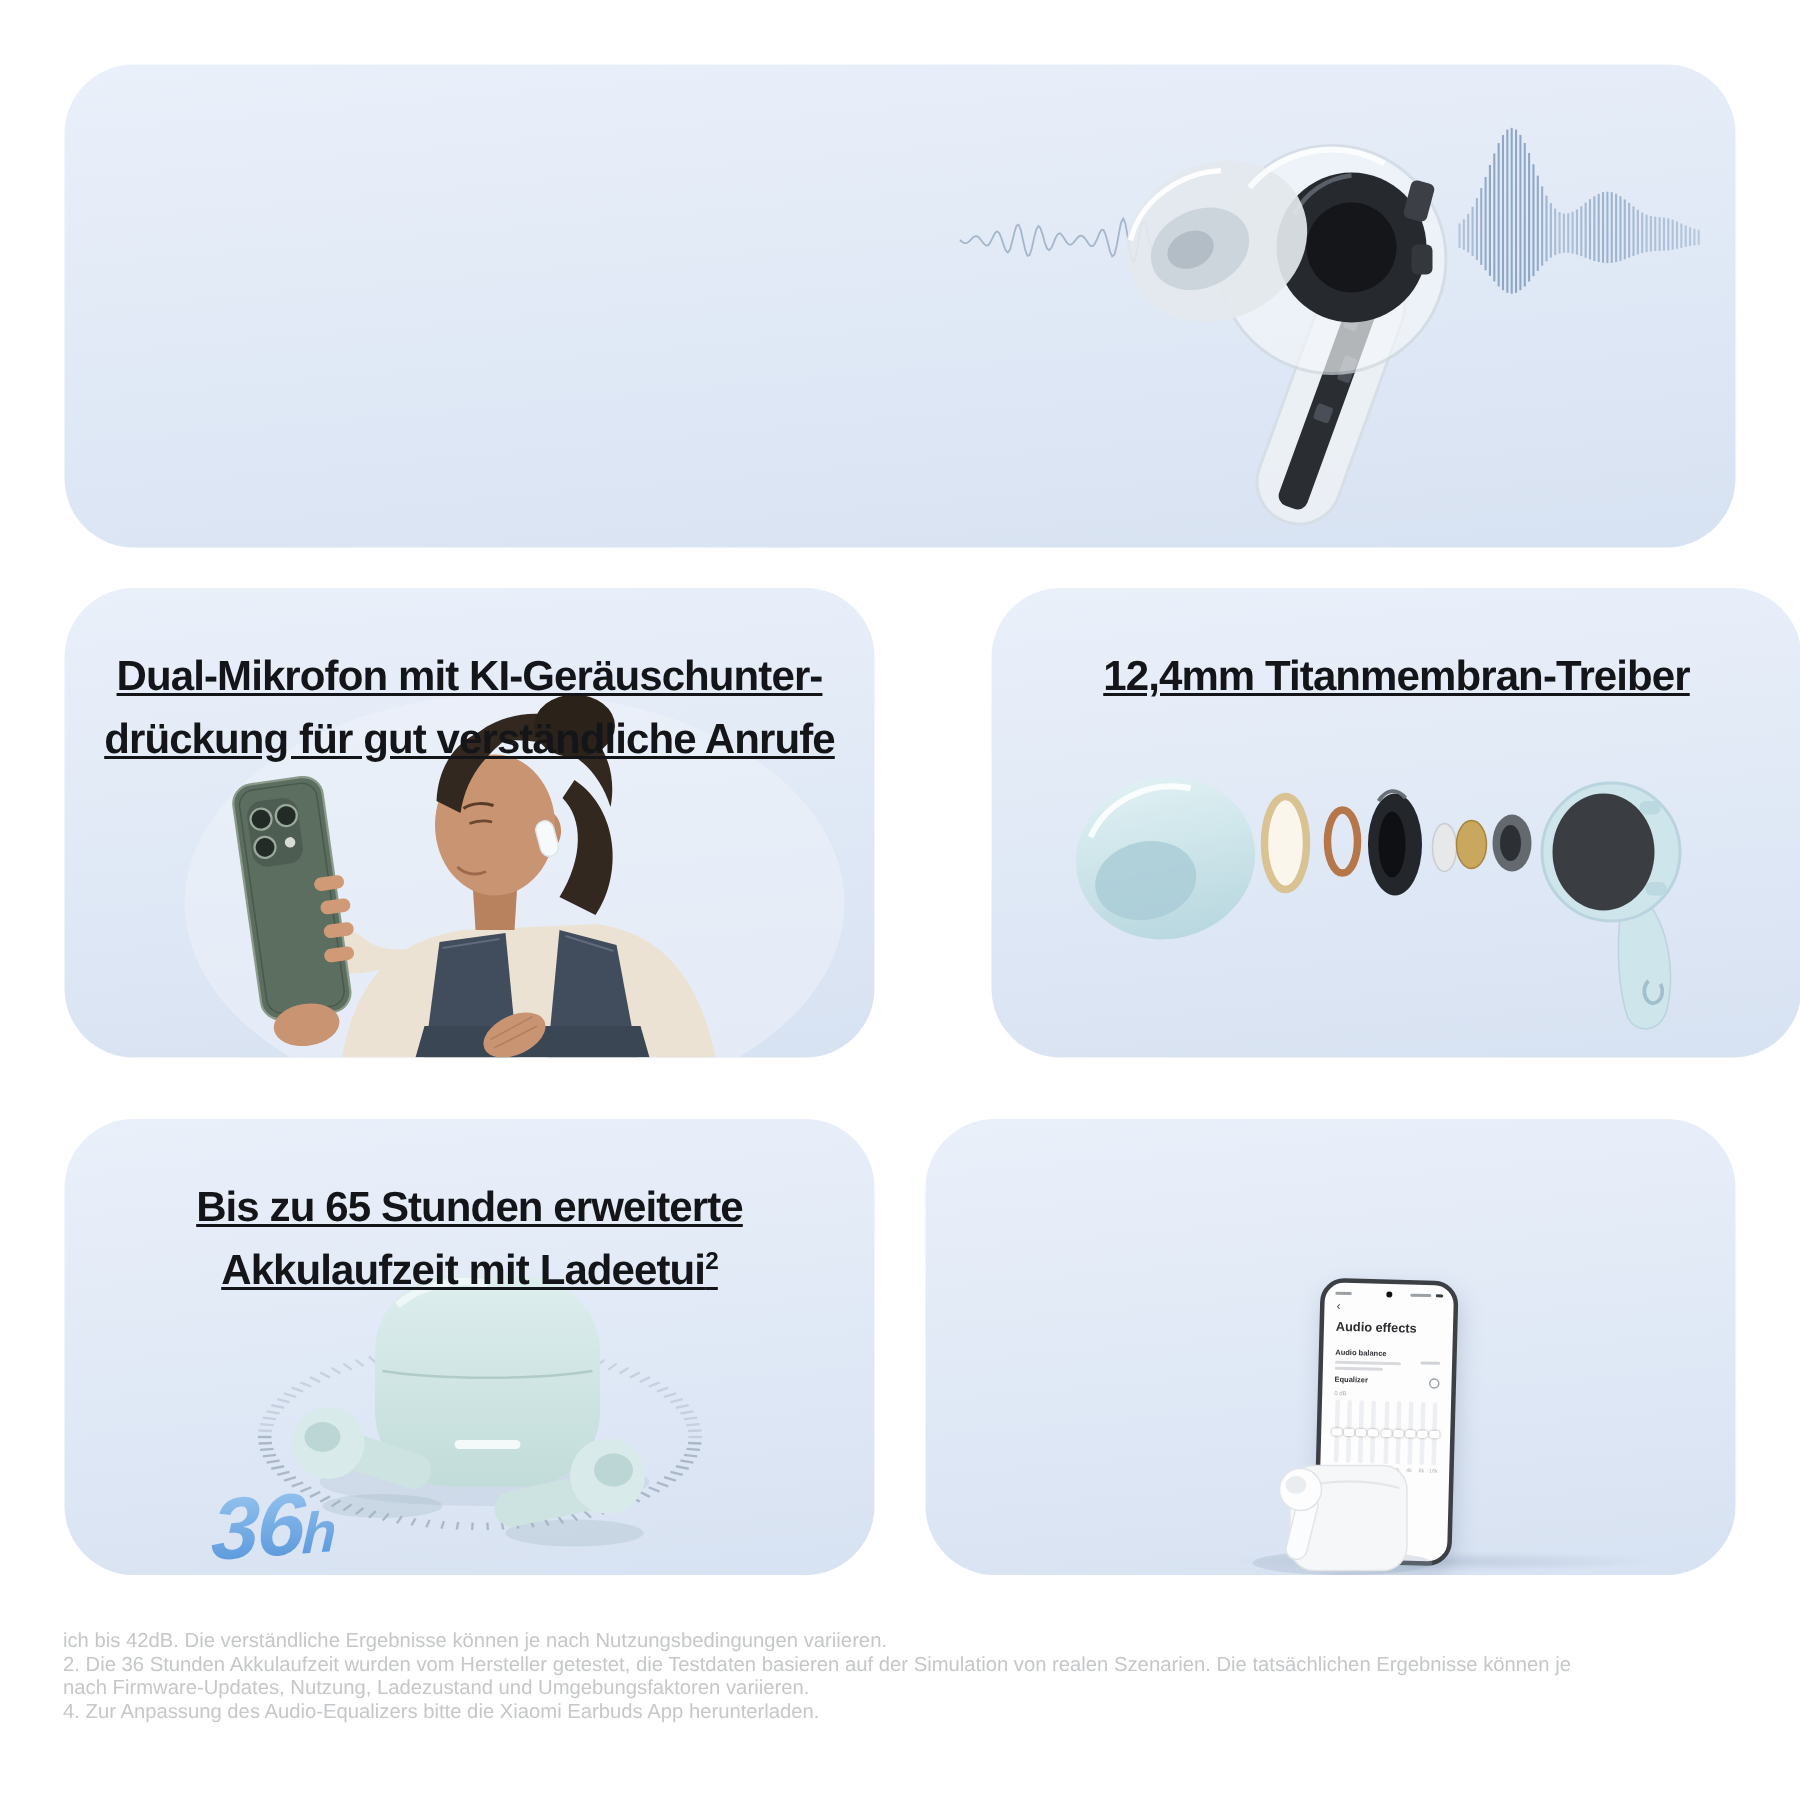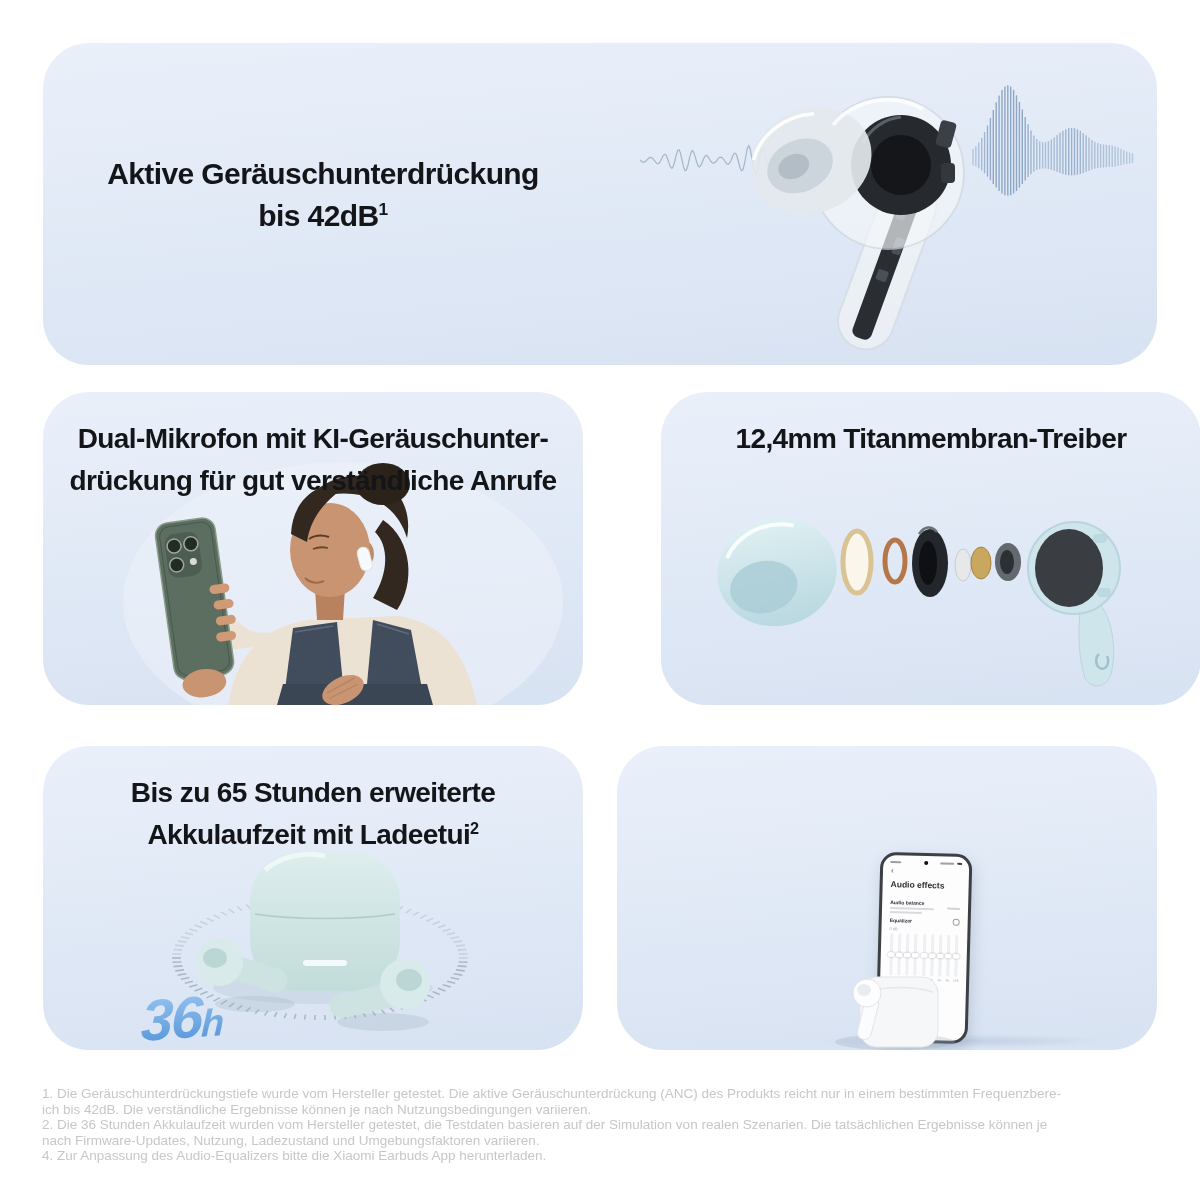--- a/index.html
+++ b/index.html
@@ -8,21 +8,21 @@
   .card{position:absolute;border-radius:46px;overflow:hidden;
         background:linear-gradient(175deg,var(--card_top,#eaf0fa) 0%,var(--card_bottom,#d8e3f3) 100%);}
   .card-anc{left:43px;top:43px;width:1114px;height:322px;}
   .card-mic{left:43px;top:392px;width:540px;height:313px;}
   .card-driver{left:617px;top:392px;width:540px;height:313px;margin-left:44px;}
   .card-battery{left:43px;top:746px;width:540px;height:304px;}
   .card-eq{left:617px;top:746px;width:540px;height:304px;}
   .h{position:absolute;font-weight:700;color:var(--heading,#141518);text-align:center;
      font-size:28px;line-height:42px;letter-spacing:-0.6px;}
   .card-anc .h{left:40px;top:110px;width:480px;font-size:30px;}
-  .card-mic .h,.card-driver .h,.card-battery .h,.card-eq .h{left:0;top:26px;width:100%;}
+  .card-mic .h,.card-driver .h,.card-battery .h,.card-eq .h{left:0;top:38px;width:100%;text-decoration:underline;}
   .h sup{font-size:58%;vertical-align:super;line-height:0;}
   .art{position:absolute;left:0;top:0;}
   
   .footnotes{position:absolute;left:42px;top:1086px;color:var(--footnote,#c5c7c9);
              font-size:13.5px;line-height:15.5px;}
   .fline{white-space:nowrap;}
   
   .badge36{position:absolute;left:98px;top:238px;font-style:italic;font-weight:800;
            font-size:58px;letter-spacing:-2px;transform:rotate(-4deg) skewX(-6deg);
            background:linear-gradient(180deg,var(--badge_top,#9ecaf1),var(--badge_bottom,#4f90d8));
@@ -55,24 +55,20 @@
              background:#35383c;transform:translateX(-50%);}
   .reflection{position:absolute;left:200px;top:288px;width:290px;height:14px;border-radius:50%;
               background:radial-gradient(ellipse at center,rgba(140,160,185,.30),rgba(140,160,185,0) 70%);}
 </style>
 </head>
 <body>
 
 <div class="page">
 
   <div class="card card-anc">
-    <div class="h">
-      <span>Aktive Geräuschunterdrückung</span><br>
-      <span>bis 42dB</span><sup>1</sup>
-    </div>
     <svg class="art" width="1114" height="322" viewBox="0 0 1114 322">
       <g id="wave-left">
           <path d="M597.0 117.0 L598.5 118.3 L599.9 119.1 L601.4 119.1 L602.8 118.2 L604.3 116.7 L605.7 115.3 L607.1 114.4 L608.6 114.6 L610.0 115.8 L611.5 117.7 L613.0 119.6 L614.4 120.7 L615.9 120.4 L617.3 118.4 L618.8 115.4 L620.2 112.6 L621.6 111.2 L623.1 112.2 L624.5 115.5 L626.0 120.1 L627.5 124.0 L628.9 125.4 L630.4 123.2 L631.8 118.0 L633.3 111.9 L634.7 107.4 L636.1 106.8 L637.6 110.5 L639.0 117.0 L640.5 123.7 L642.0 127.6 L643.4 127.0 L644.9 122.5 L646.3 115.9 L647.8 110.2 L649.2 107.6 L650.6 109.0 L652.1 113.4 L653.5 118.7 L655.0 122.6 L656.5 123.8 L657.9 122.2 L659.4 118.9 L660.8 115.3 L662.3 113.0 L663.7 112.5 L665.1 113.9 L666.6 116.2 L668.0 118.5 L669.5 119.9 L671.0 120.1 L672.4 119.1 L673.9 117.3 L675.3 115.5 L676.8 114.3 L678.2 114.1 L679.6 115.1 L681.1 117.0 L682.5 119.2 L684.0 120.9 L685.5 121.1 L686.9 119.5 L688.4 116.4 L689.8 112.8 L691.3 110.3 L692.7 110.3 L694.1 113.5 L695.6 119.0 L697.0 124.7 L698.5 127.9 L700.0 126.7 L701.4 121.0 L702.9 112.8 L704.3 105.5 L705.8 102.7 L707.2 105.8 L708.6 113.8 L710.1 123.3 L711.5 130.2 L713.0 131.5 L714.5 126.8 L715.9 118.5 L717.4 110.2 L718.8 105.4 L720.3 105.7 L721.7 110.4 L723.1 117.0 L724.6 122.6 L726.0 125.1 L727.5 124.0 L729.0 120.5 L730.4 116.3 L731.9 113.3 L733.3 112.2 L734.8 113.2 L736.2 115.4 L737.6 117.8 L739.1 119.5 L740.5 120.0 L742.0 119.3 L743.5 117.8 L744.9 116.2 L746.4 115.1 L747.8 114.8 L749.3 115.3 L750.7 116.5 L752.1 117.9 L753.6 118.8 L755.0 119.0 L756.5 118.4 " fill="none" stroke="#93a9c0" stroke-width="1.2" opacity="0.8"></path>
         </g>
       <g id="wave-right">
           <line x1="930" y1="105.9" x2="930" y2="122.3" stroke="#7f9cbd" stroke-width="1.4" opacity="0.47"></line>
           <line x1="932.9" y1="103.2" x2="932.9" y2="123.6" stroke="#7f9cbd" stroke-width="1.4" opacity="0.50"></line>
           <line x1="935.8" y1="99.6" x2="935.8" y2="125.3" stroke="#7f9cbd" stroke-width="1.4" opacity="0.54"></line>
           <line x1="938.7" y1="94.9" x2="938.7" y2="127.6" stroke="#7f9cbd" stroke-width="1.4" opacity="0.59"></line>
           <line x1="941.6" y1="89.1" x2="941.6" y2="130.3" stroke="#7f9cbd" stroke-width="1.4" opacity="0.65"></line>
@@ -449,20 +445,19 @@
         <g>
           <rect x="244" y="250" width="14" height="44" rx="7" fill="#fbfcfd" stroke="#e2e5e8" transform="rotate(14 251 272)"></rect>
           <circle cx="250" cy="247" r="14" fill="#fdfdfe" stroke="#e2e5e8"></circle>
           <ellipse cx="247" cy="244" rx="7" ry="6" fill="#e9edf0"></ellipse>
         </g>
       </g>
     </svg>
   </div>
 
   <div class="footnotes">
-    <div class="fline">1. Die Geräuschunterdrückungstiefe wurde vom Hersteller getestet. Die aktive Geräuschunterdrückung (ANC) des Produkts reicht nur in einem bestimmten Frequenzbere-</div>
     <div class="fline">ich bis 42dB. Die verständliche Ergebnisse können je nach Nutzungsbedingungen variieren.</div>
     <div class="fline">2. Die 36 Stunden Akkulaufzeit wurden vom Hersteller getestet, die Testdaten basieren auf der Simulation von realen Szenarien. Die tatsächlichen Ergebnisse können je</div>
     <div class="fline">nach Firmware-Updates, Nutzung, Ladezustand und Umgebungsfaktoren variieren.</div>
     <div class="fline">4. Zur Anpassung des Audio-Equalizers bitte die Xiaomi Earbuds App herunterladen.</div>
   </div>
 
 </div>
 
 </body></html>

